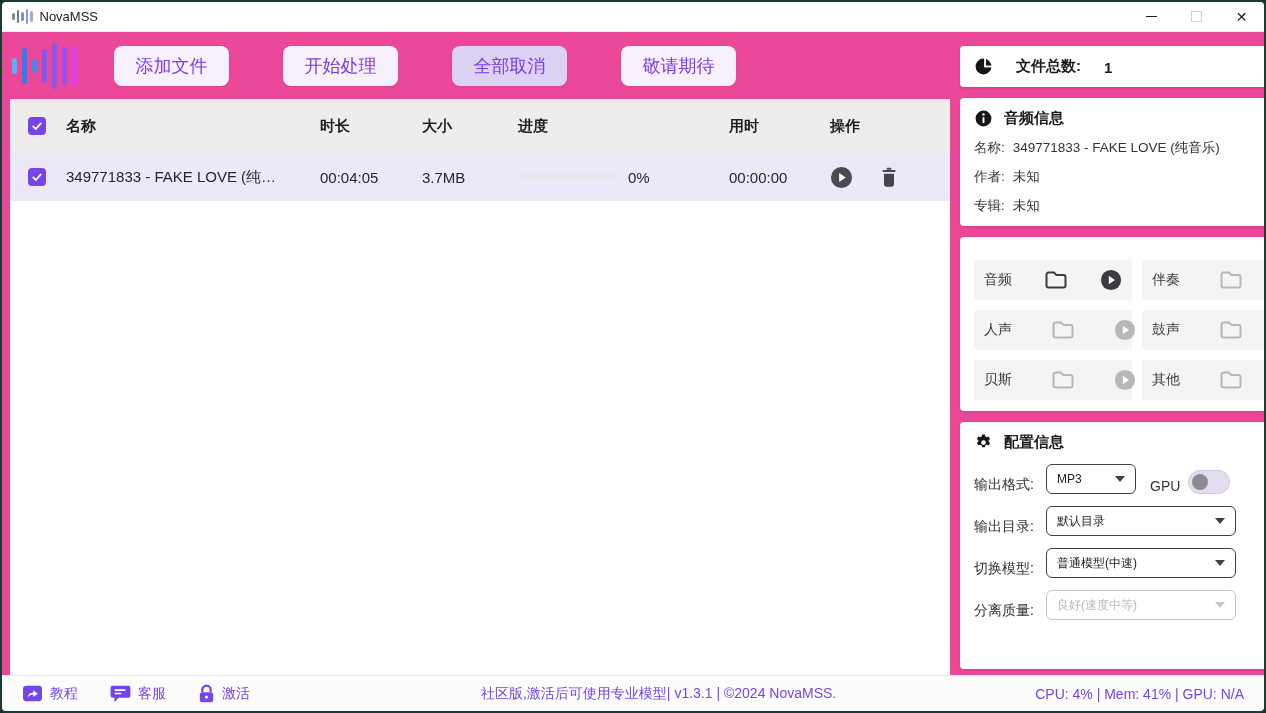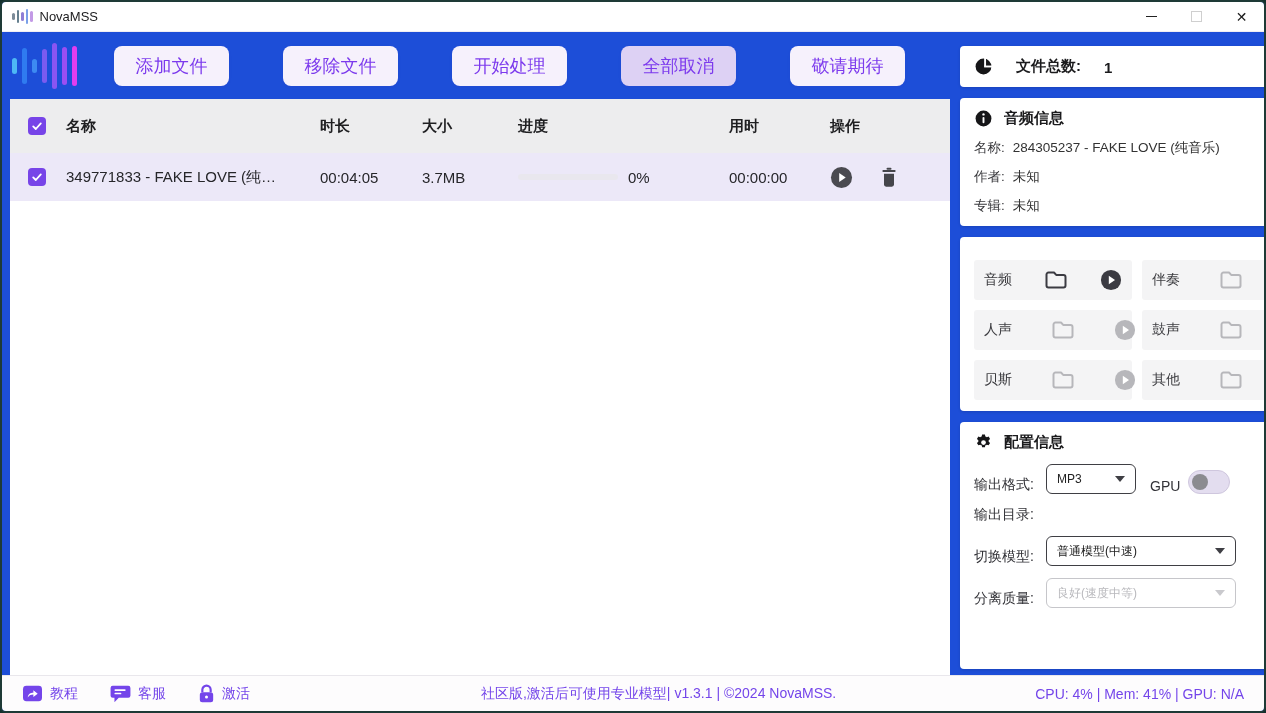--- a/index.html
+++ b/index.html
@@ -4,21 +4,21 @@
 <style>
   * { box-sizing: border-box; margin: 0; padding: 0; }
   html,body { width:1266px; height:713px; }
   body {
     font-family: "Liberation Sans", "DejaVu Sans", sans-serif;
     background:#14302d;
   }
   .window {
     width:1266px; height:713px;
     border:2px solid #1e3a36; border-radius:6px;
-    overflow:hidden; background:#1d4ed8;
+    overflow:hidden; background:#ec4899;
     display:flex; flex-direction:column;
   }
   
   .titlebar {
     height:30px; background:#ffffff; flex:0 0 30px;
     display:flex; align-items:center; padding-left:10px;
     border-bottom:1px solid #f0eef2;
   }
   .titlebar .app-title { font-size:13px; color:#1c1c1e; margin-left:7px; }
   .win-controls { margin-left:auto; display:flex; height:100%; }
@@ -153,21 +153,20 @@
           <i style="height:16px;background:#4db8f5"></i>
             <i style="height:36px;background:#2f7bf0"></i>
             <i style="height:14px;background:#3d8af2"></i>
             <i style="height:34px;background:#7b5bf0"></i>
             <i style="height:46px;background:#8a55f2"></i>
             <i style="height:38px;background:#9b4ef3"></i>
             <i style="height:40px;background:#e13df0"></i>
         </span>
         <div class="tb-buttons">
           <button class="tb-btn">添加文件</button>
-          <button class="tb-btn">移除文件</button>
           <button class="tb-btn">开始处理</button>
           <button class="tb-btn active">全部取消</button>
           <button class="tb-btn">敬请期待</button>
         </div>
       </div>
 
       <div class="table-wrap">
         <div class="trow thead">
           <div class="cell cb">
             <span class="checkbox">
@@ -239,21 +238,21 @@
         <div class="card-header">
           <svg width="19" height="19" viewBox="0 0 24 24">
               <circle cx="12" cy="12" r="10" fill="#161618"></circle>
               <rect x="10.8" y="10" width="2.4" height="8" rx="1.2" fill="#fff"></rect>
               <circle cx="12" cy="6.8" r="1.5" fill="#fff"></circle>
             </svg>
           <span>音频信息</span>
         </div>
         <div class="info-field">
           <span class="fl">名称:</span>
-          <span class="fv">284305237 - FAKE LOVE (纯音乐)</span>
+          <span class="fv">349771833 - FAKE LOVE (纯音乐)</span>
         </div>
         <div class="info-field">
           <span class="fl">作者:</span>
           <span class="fv">未知</span>
         </div>
         <div class="info-field">
           <span class="fl">专辑:</span>
           <span class="fv">未知</span>
         </div>
       </div>
@@ -363,20 +362,24 @@
             <span class="caret"></span>
           </div>
           <span class="gpu-label">GPU</span>
           <div class="toggle">
               <div class="knob"></div>
             </div>
         </div>
 
         <div class="cfg-row">
           <span class="cfg-label">输出目录:</span>
+          <div class="select wide">
+            <span class="sel-text">默认目录</span>
+            <span class="caret"></span>
+          </div>
         </div>
 
         <div class="cfg-row">
           <span class="cfg-label">切换模型:</span>
           <div class="select wide">
             <span class="sel-text">普通模型(中速)</span>
             <span class="caret"></span>
           </div>
         </div>
 

